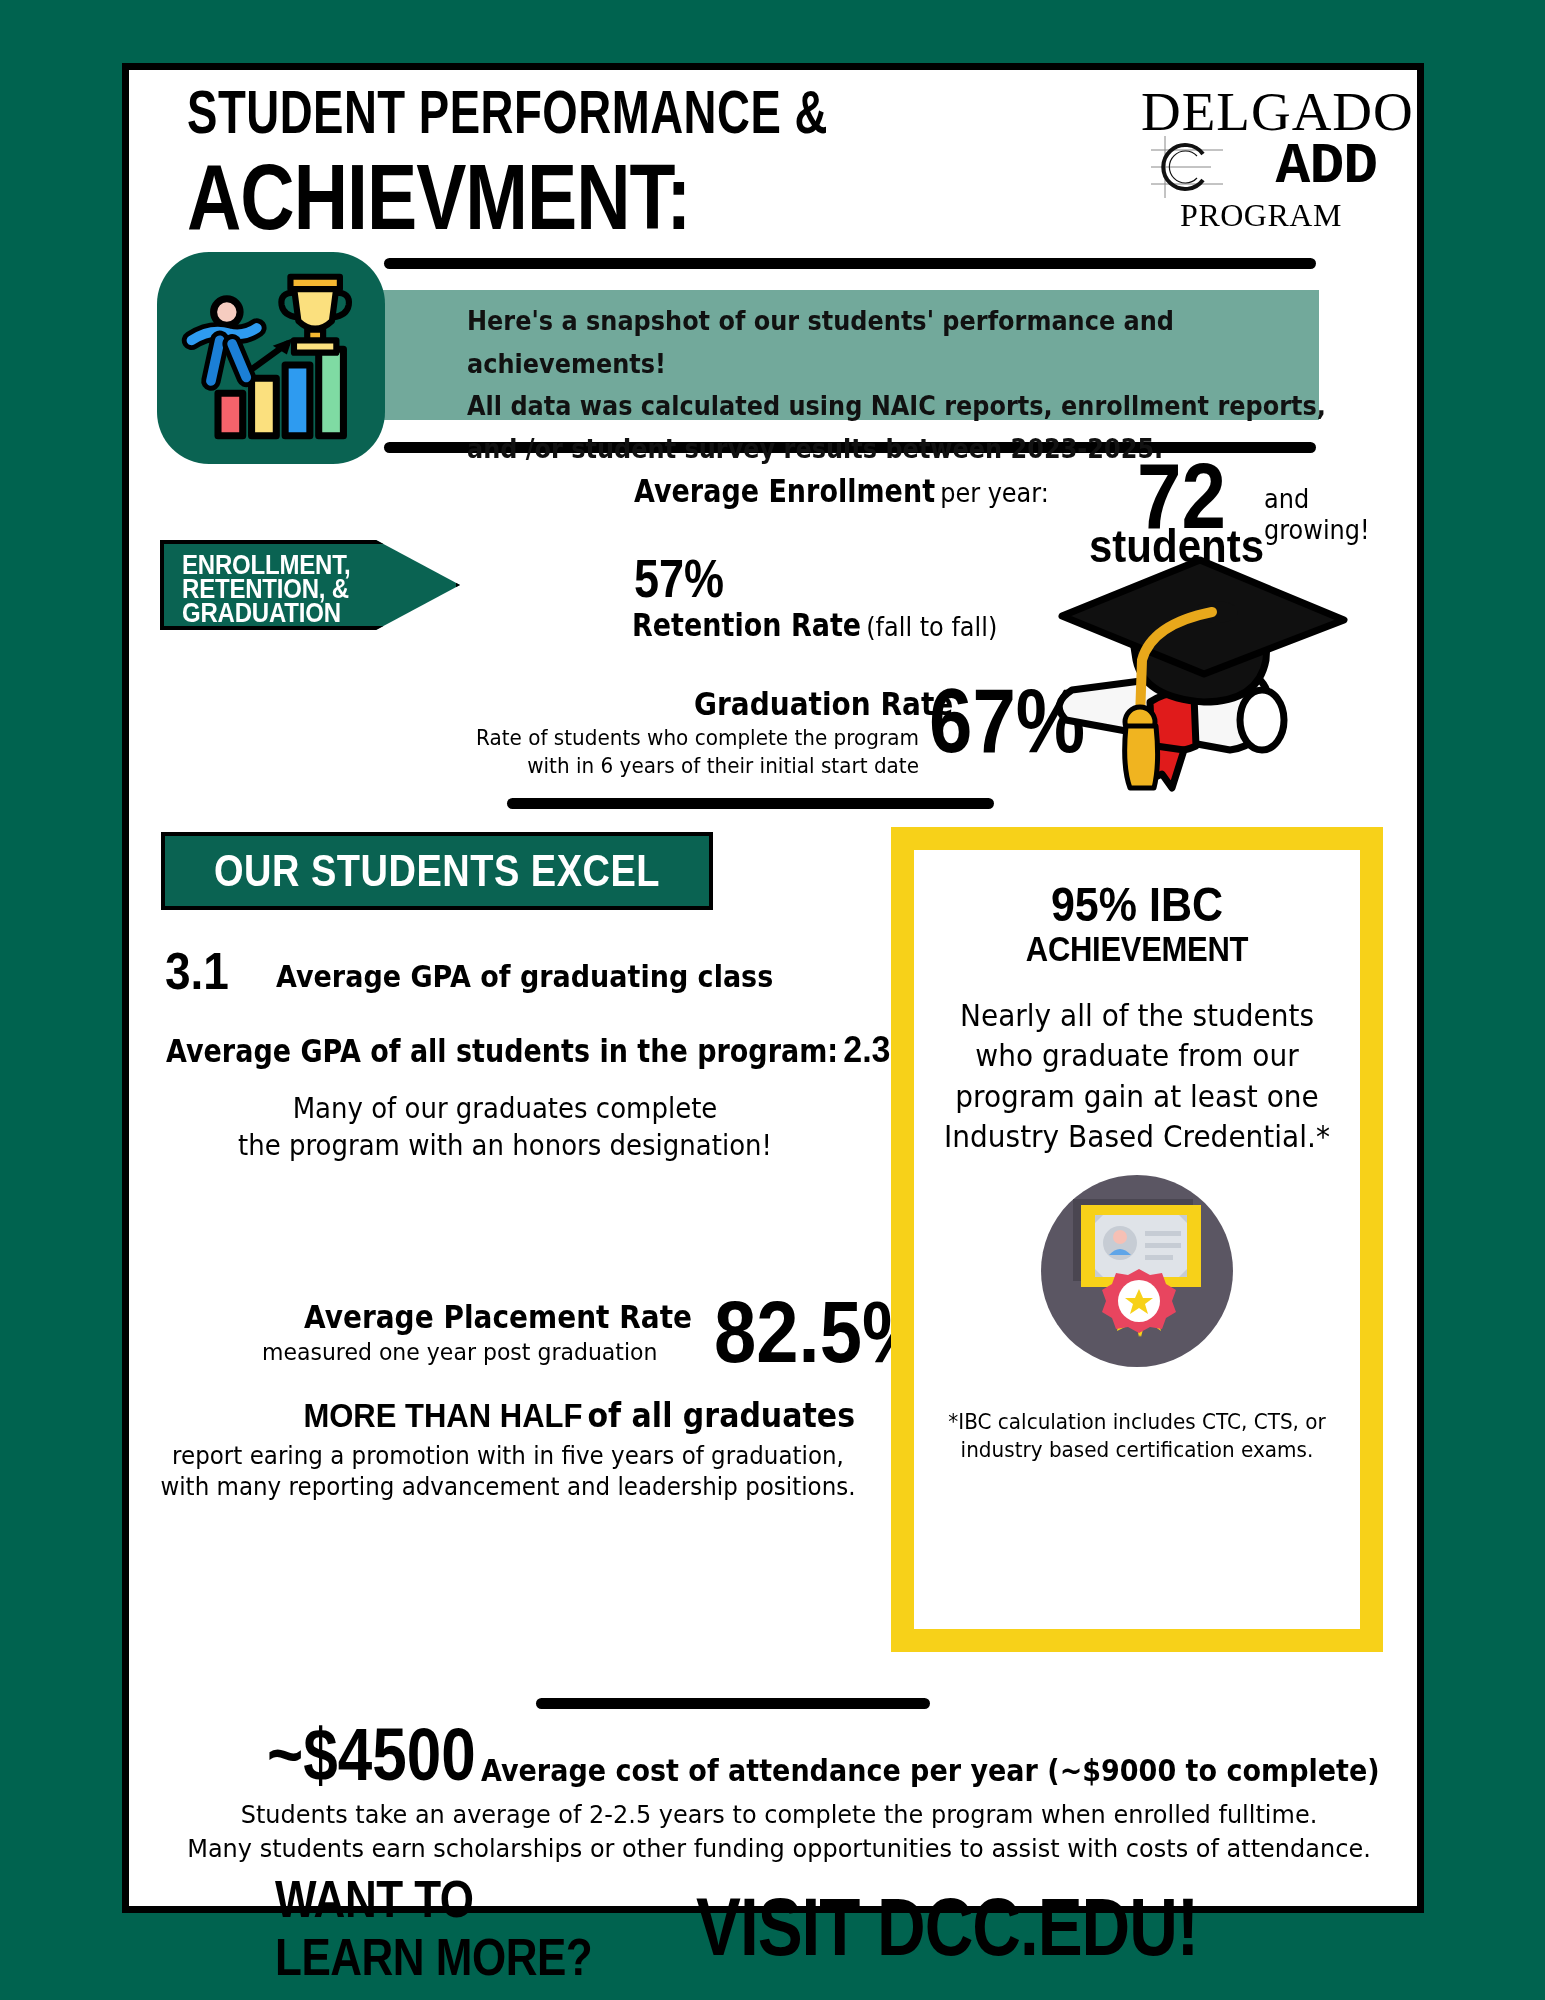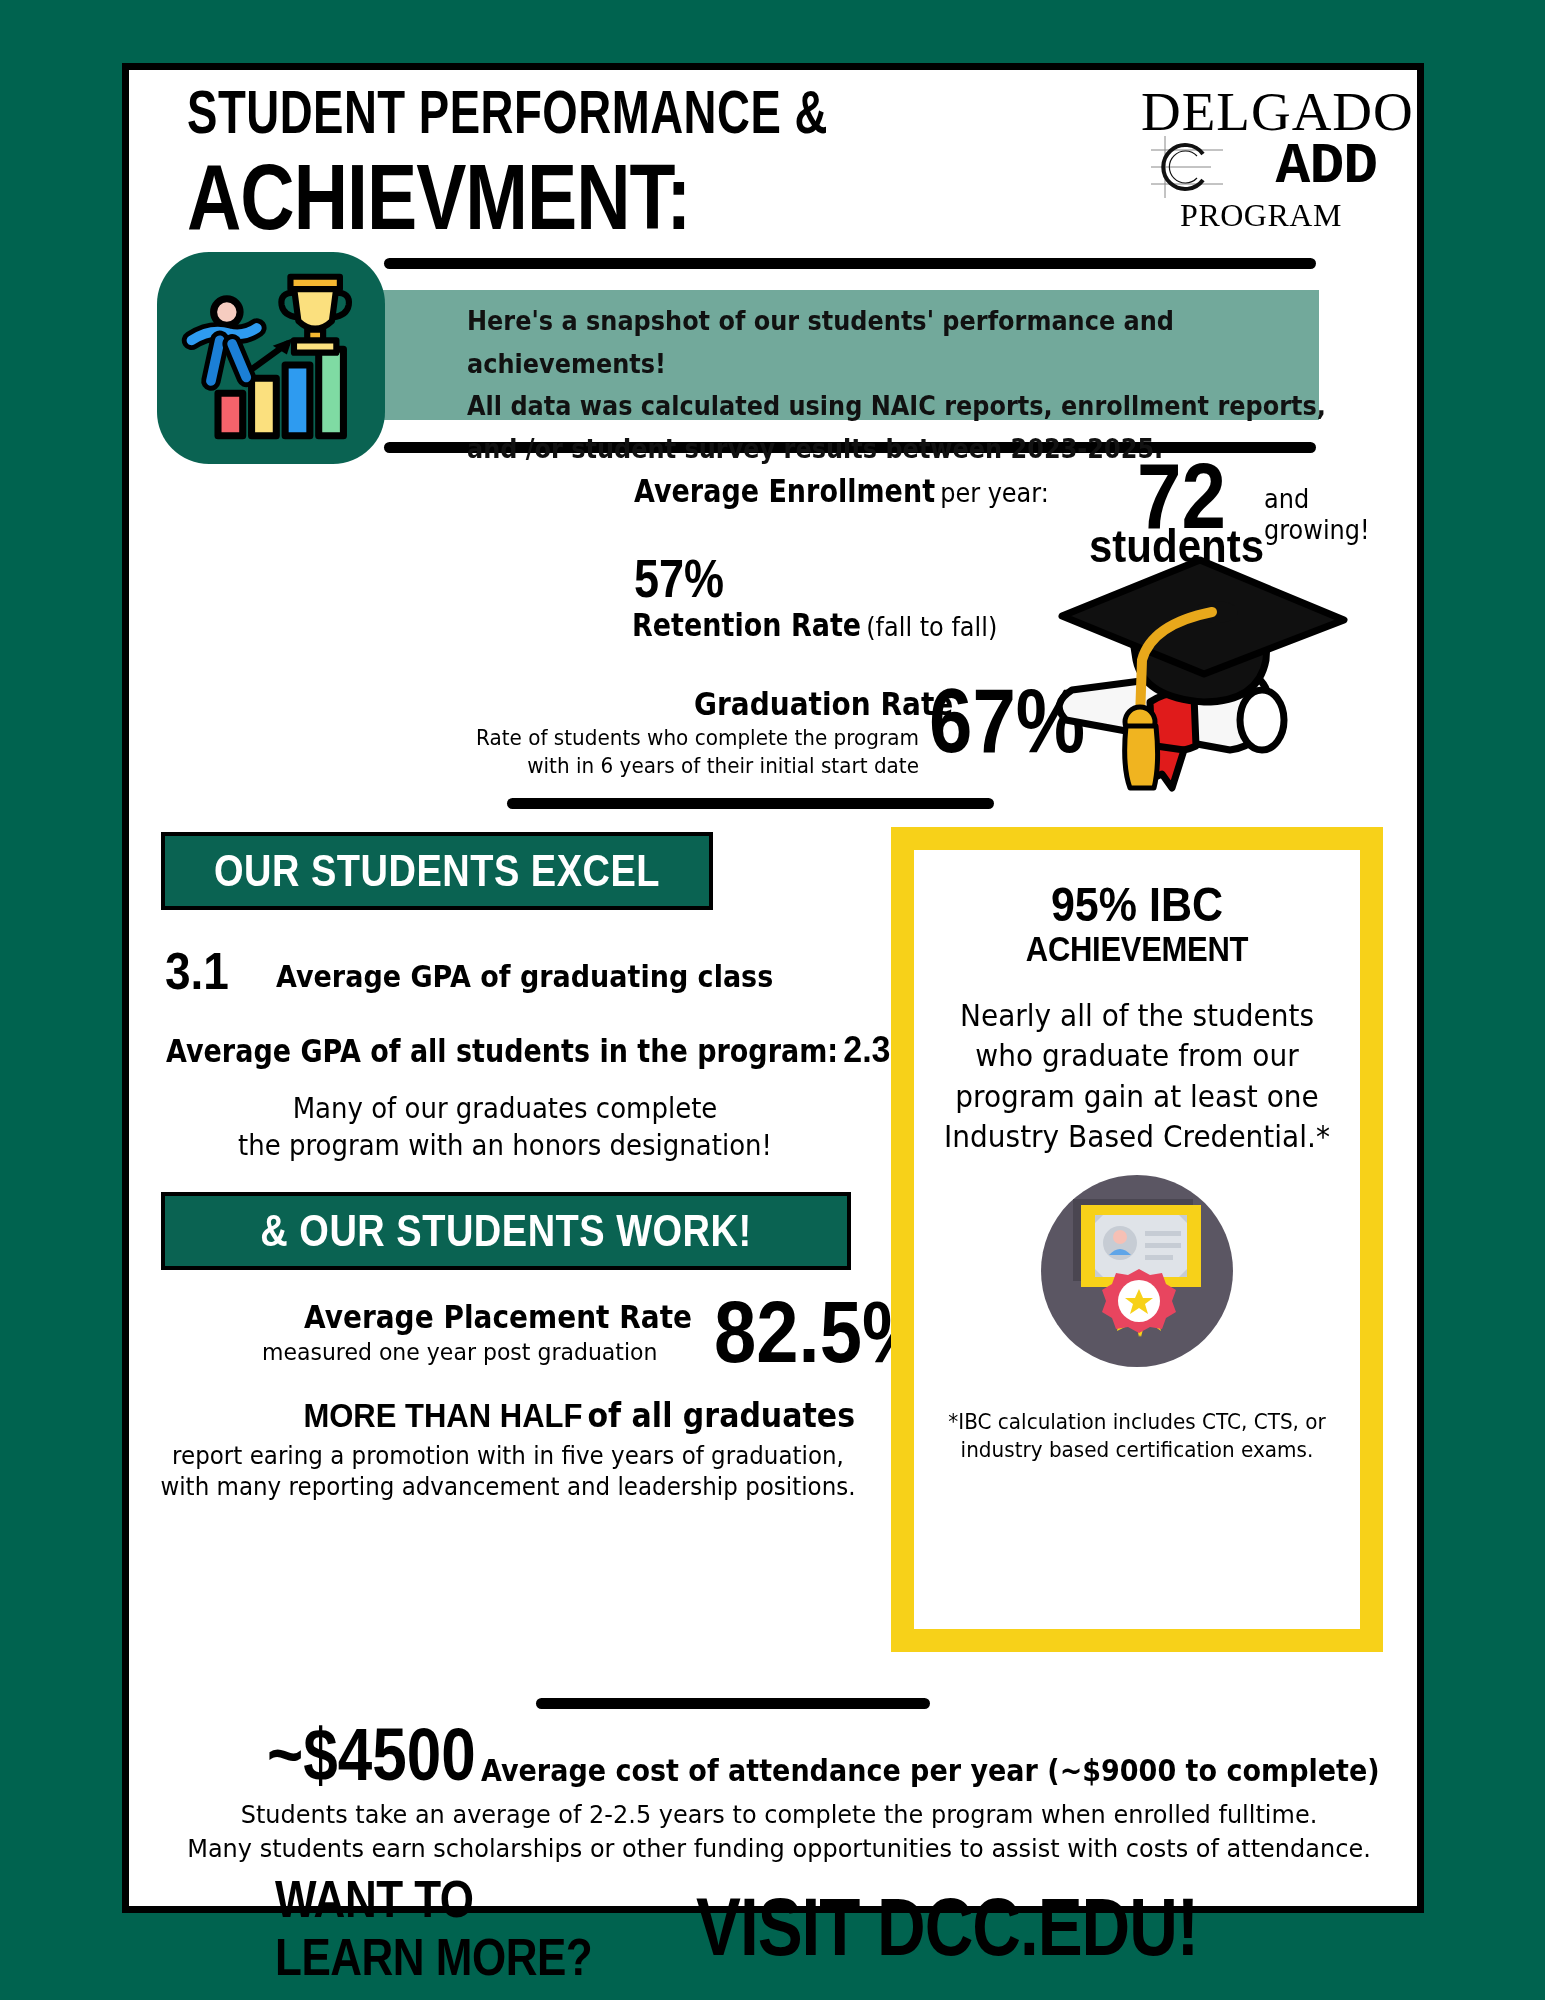--- a/index.html
+++ b/index.html
@@ -468,20 +468,25 @@
 
     <div class="intro-text">
       <div>Here's a snapshot of our students' performance and achievements!</div>
       <div>All data was calculated using NAIC reports, enrollment reports,</div>
       <div>and /or student survey results between 2023-2025.</div>
     </div>
   </div>
 
   <div class="sec-enroll">
 
+    <div class="arrow-banner">
+      <span>ENROLLMENT,</span>
+      <span>RETENTION, &amp;</span>
+      <span>GRADUATION</span>
+    </div>
 
     <div class="enroll-line hand">
       <span class="lbl-bold">Average Enrollment</span>
       <span class="lbl-reg">per year:</span>
     </div>
     <div class="big-num-72">72</div>
     <div class="students-word">students</div>
     <div class="growing hand">and growing!</div>
 
     <div class="pct-57">57%</div>
@@ -529,23 +534,20 @@
   <div class="gpa-all hand">
     <span class="t">Average GPA of all students in the program:</span>
     <span class="v">2.34</span>
   </div>
 
   <div class="honors hand">
     <div>Many of our graduates complete</div>
     <div>the program with an honors designation!</div>
   </div>
 
-  <div class="green-bar" id="bar-work">
-    <span>&amp; OUR STUDENTS WORK!</span>
-  </div>
 
   <div class="place-title hand">Average Placement Rate</div>
   <div class="place-sub hand">measured one year post graduation</div>
   <div class="pct-825">82.5%</div>
 
   <div class="mth-line hand">
     <span class="mth-cap">MORE THAN HALF</span>
     <span class="mth-rest">of all graduates</span>
   </div>
   <div class="mth-body hand">

